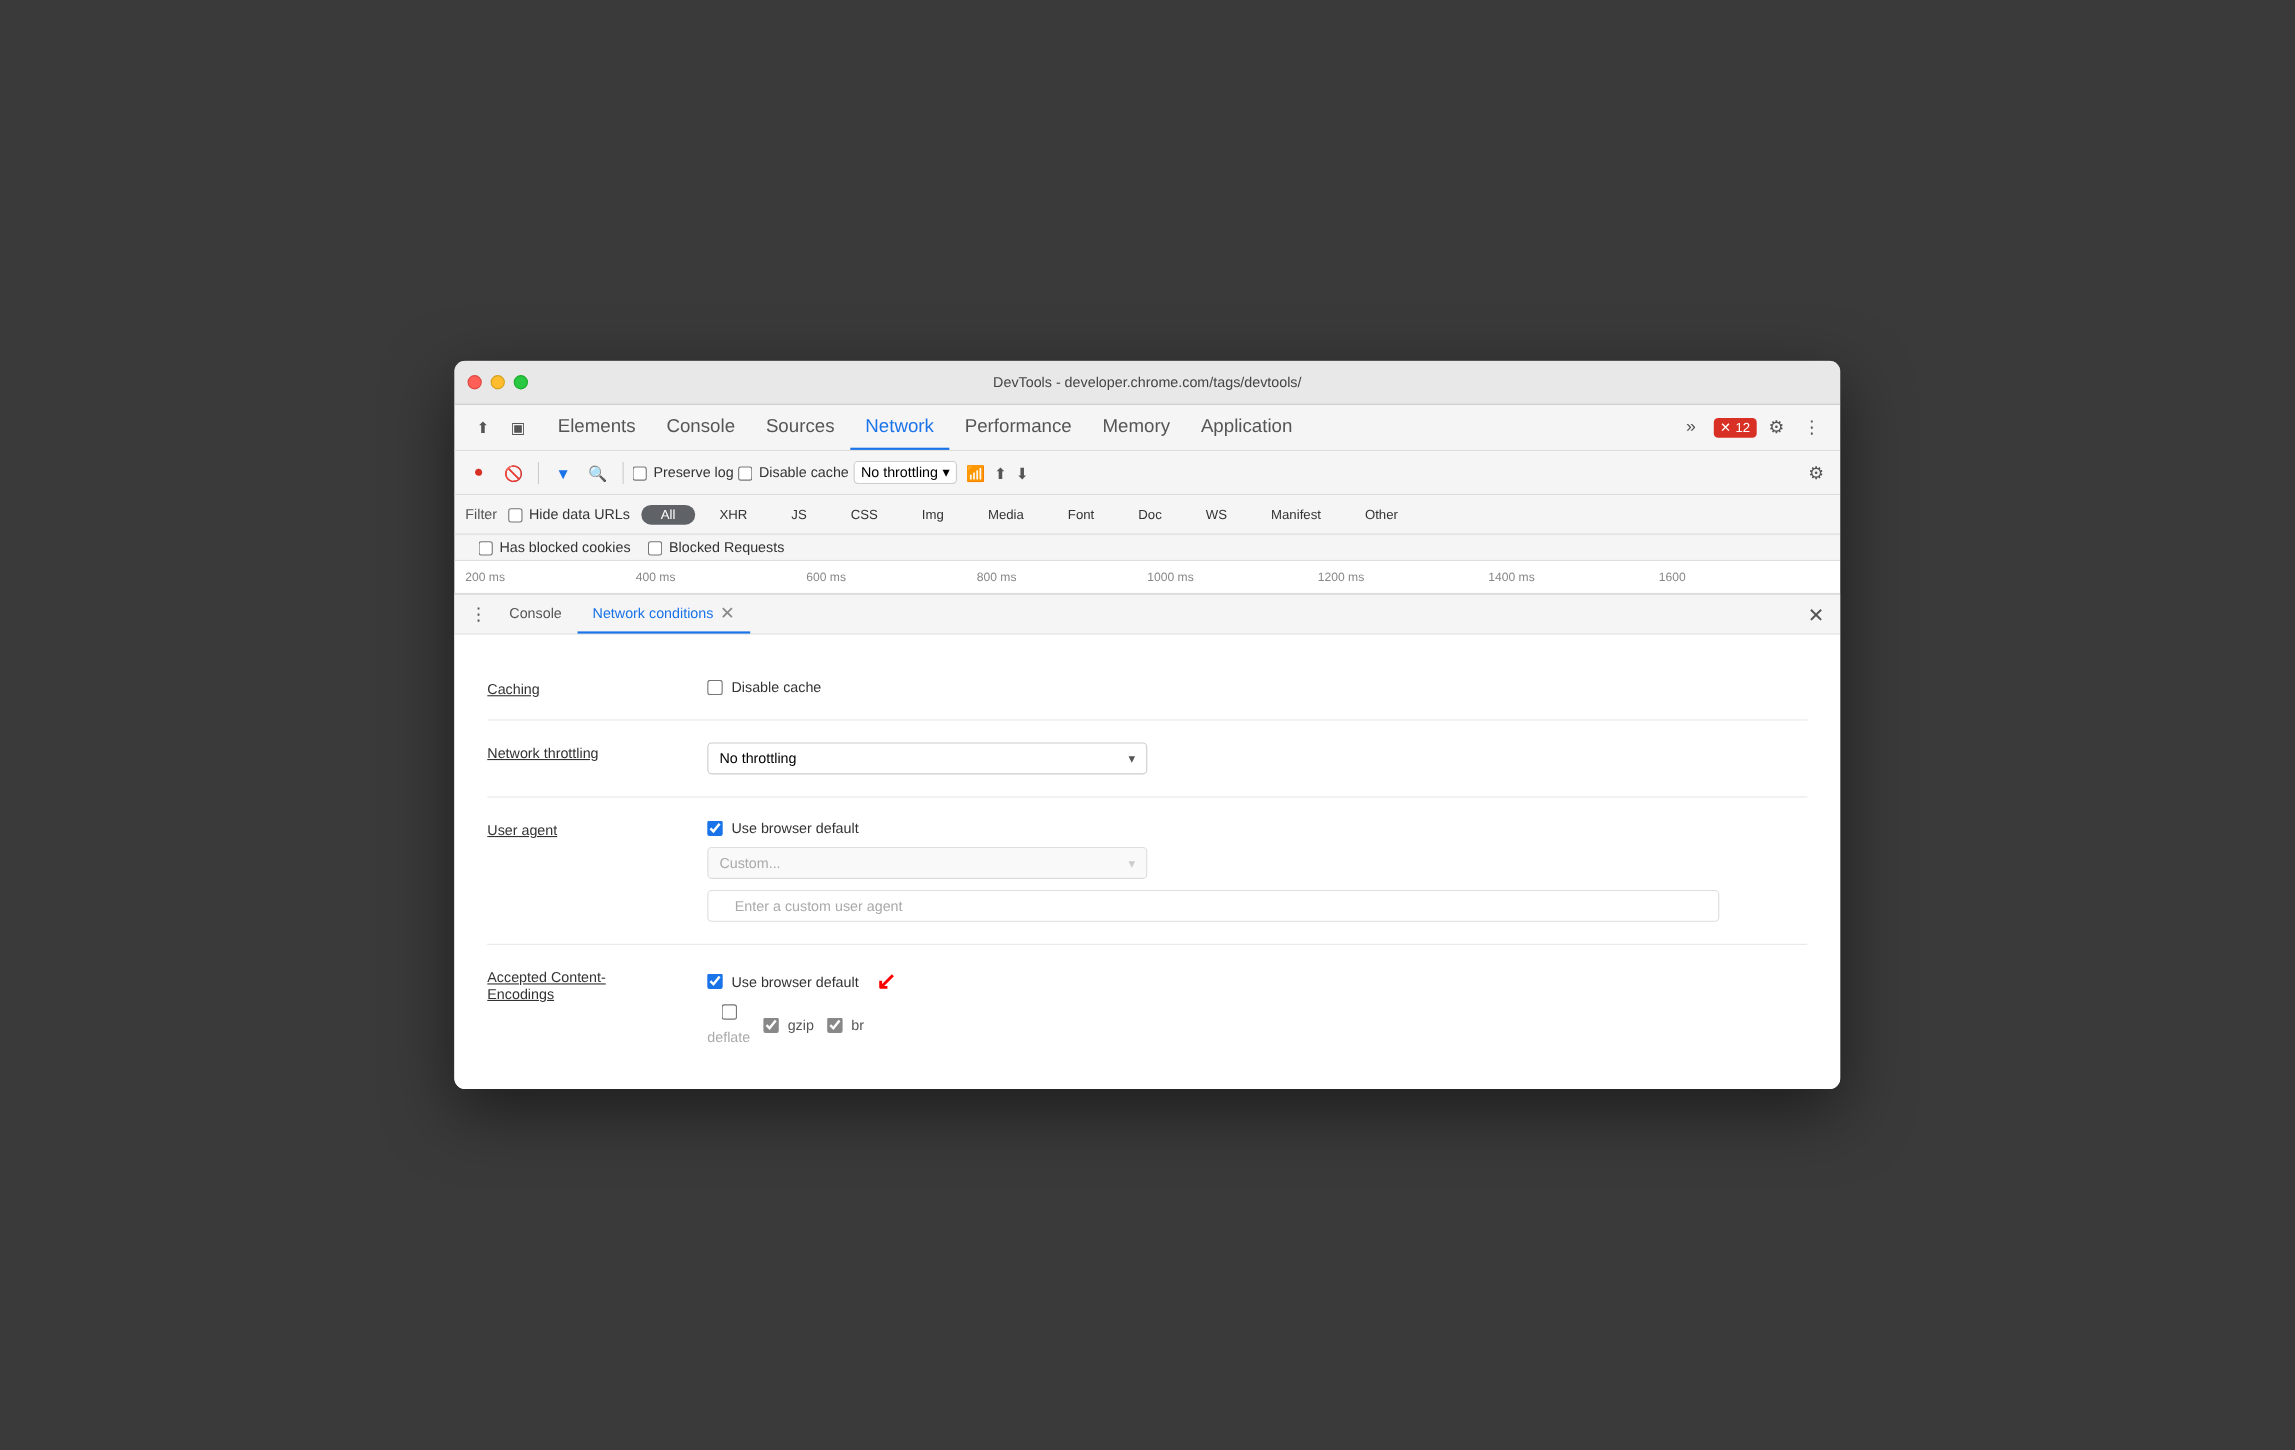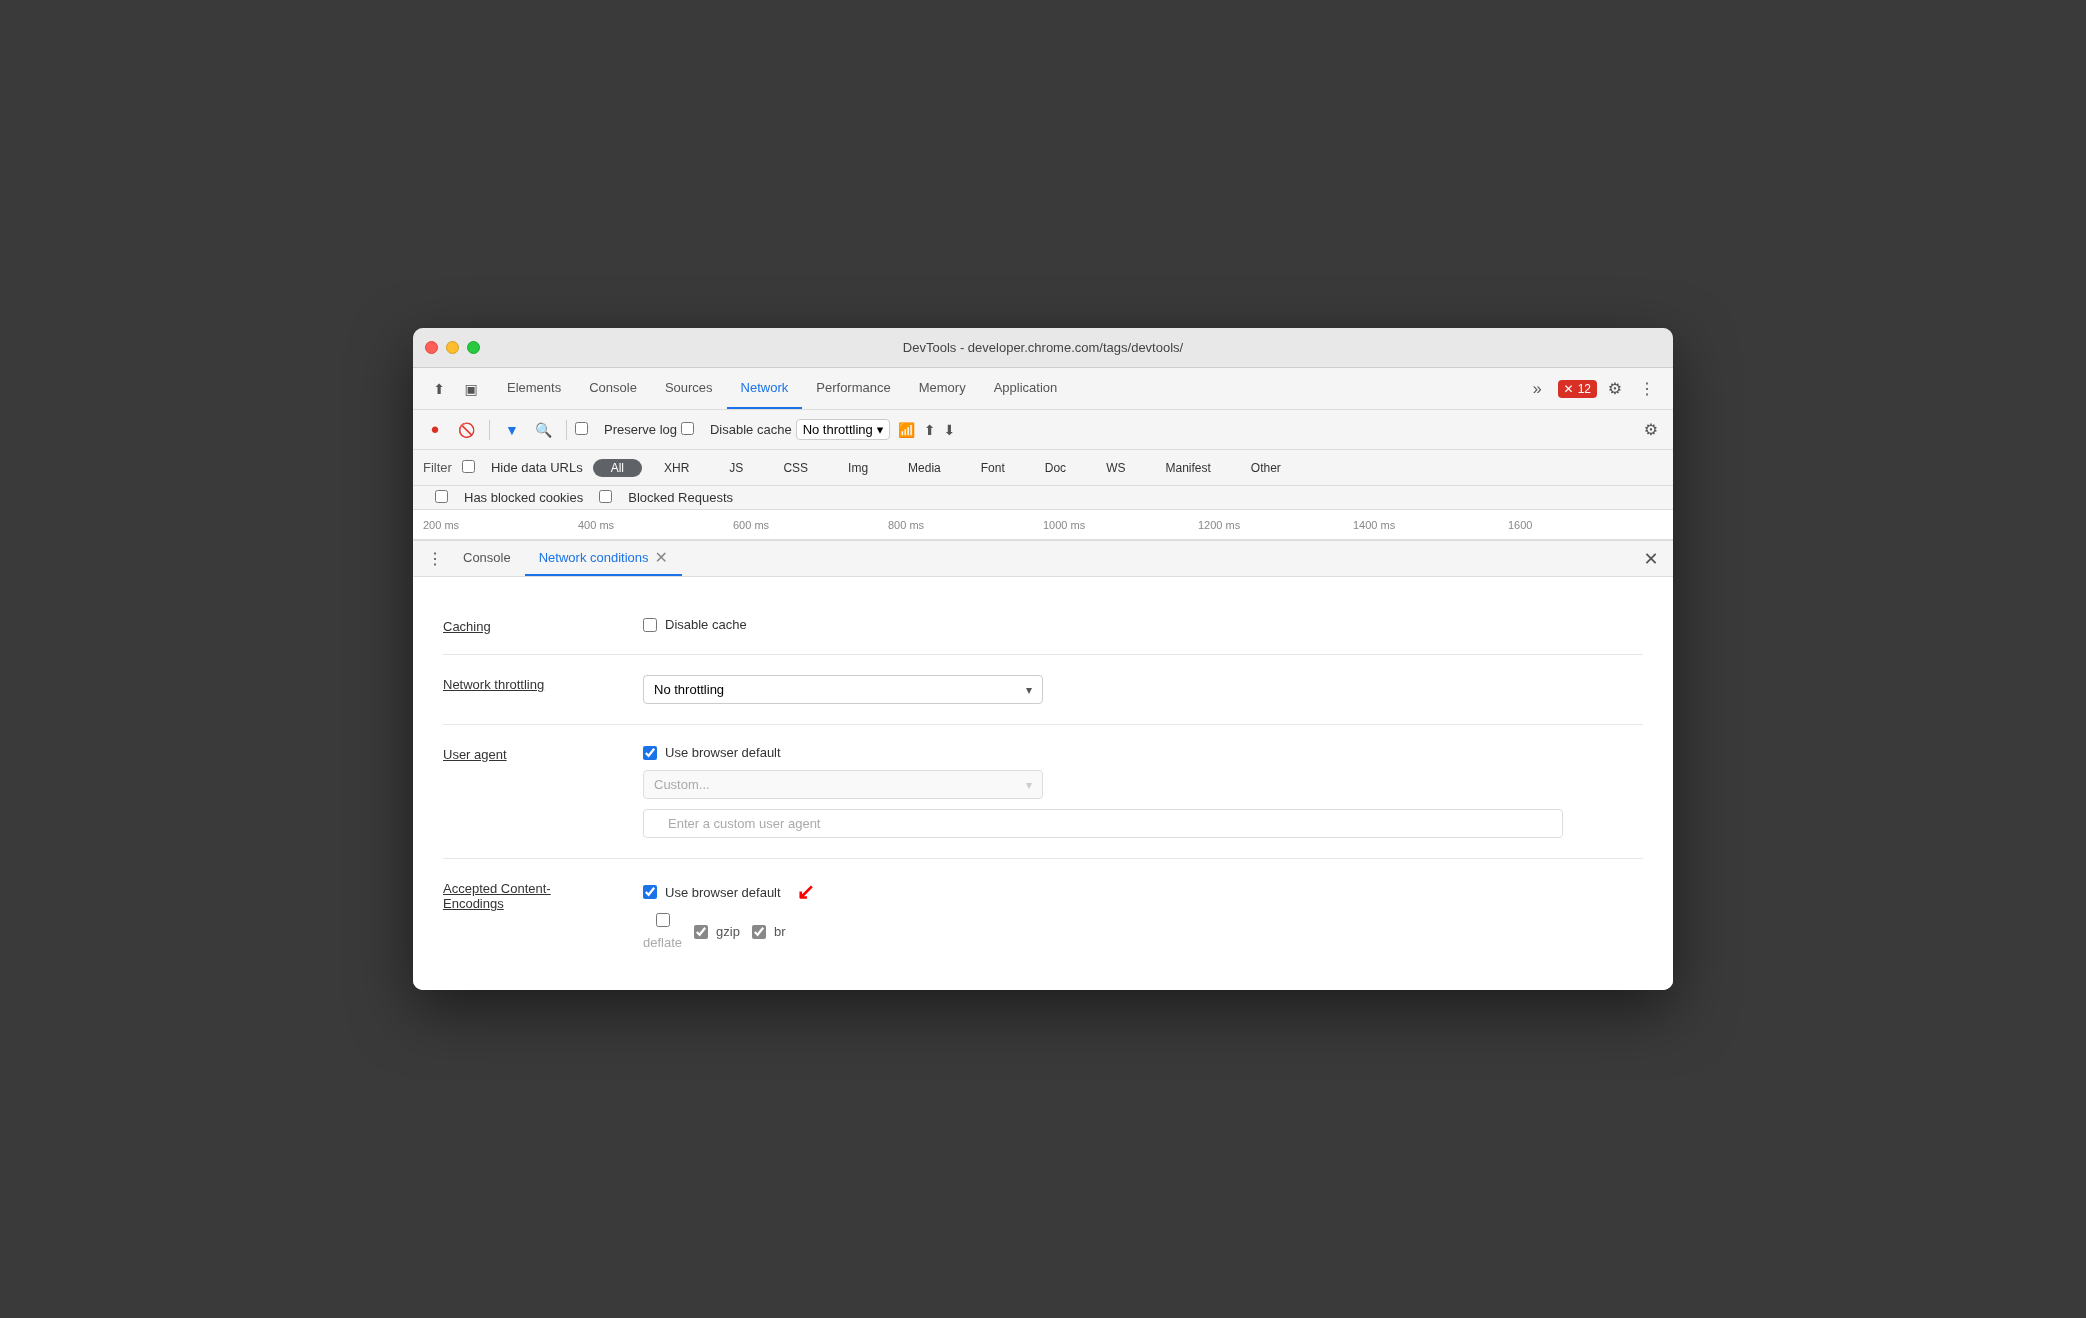--- a/index.html
+++ b/index.html
@@ -77,21 +77,21 @@
       display: flex;
       align-items: center;
       flex: 1;
       height: 100%;
     }
     .tab-item {
       padding: 0 14px;
       height: 100%;
       display: flex;
       align-items: center;
-      font-size: 13px;
+      font-size: 17px;
       color: #555;
       cursor: pointer;
       border-bottom: 2px solid transparent;
       white-space: nowrap;
     }
     .tab-item.active {
       color: #1a73e8;
       border-bottom: 2px solid #1a73e8;
     }
     .tab-more {
@@ -150,22 +150,22 @@
       align-items: center;
       justify-content: center;
       border-radius: 50%;
       cursor: pointer;
       color: #555;
       font-size: 14px;
     }
     .toolbar-btn.record { color: #d93025; }
     .checkbox-label {
       display: flex;
-      align-items: flex-start;
-      gap: 16px;
+      align-items: flex-end;
+      gap: 6px;
       font-size: 13px;
       color: #333;
       cursor: pointer;
     }
     .checkbox-label input[type=checkbox] {
       width: 13px;
       height: 13px;
     }
     .throttle-select {
       display: flex;

